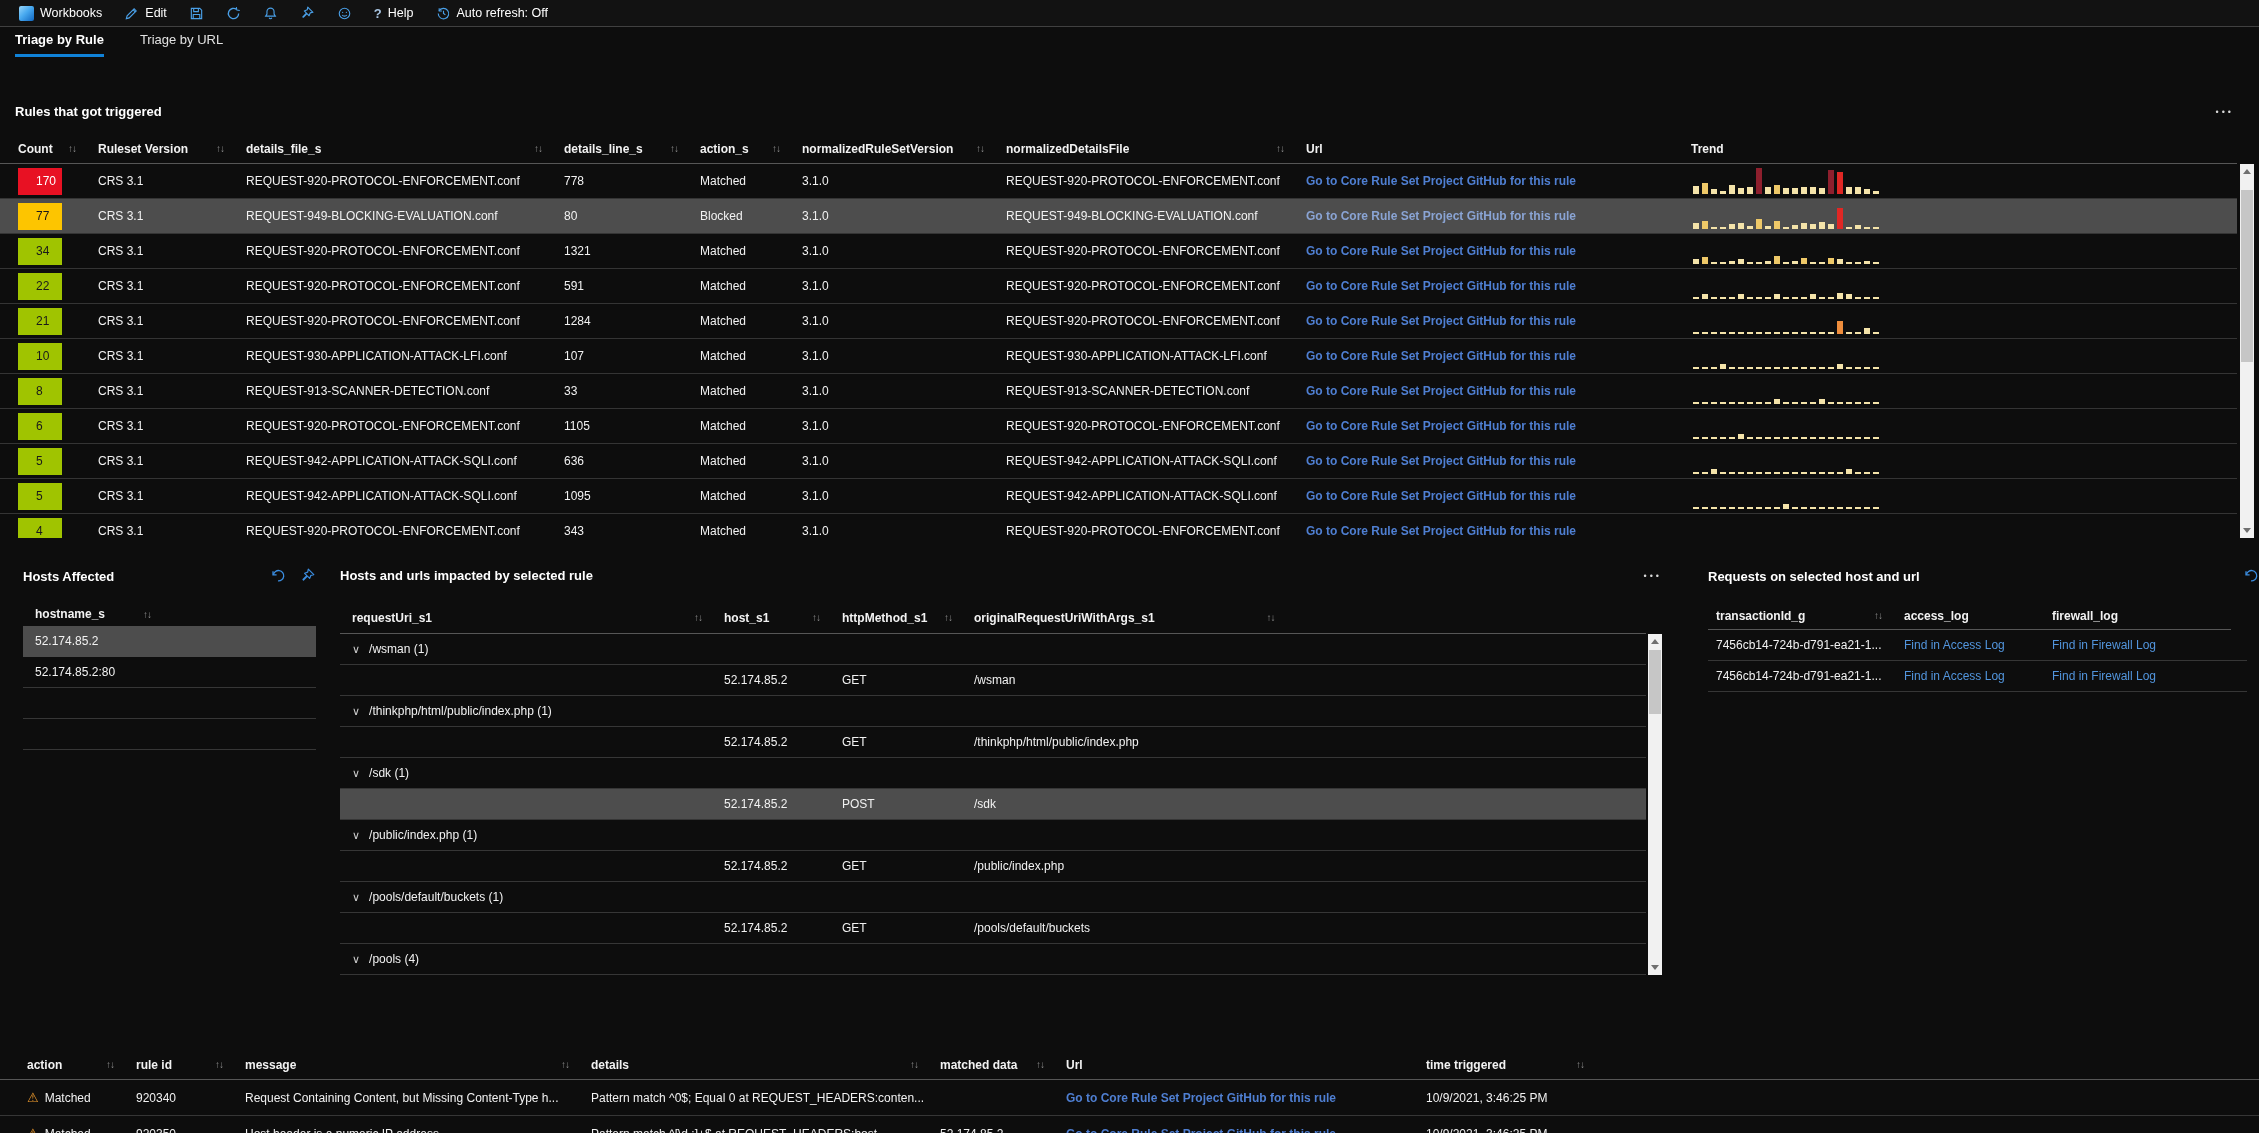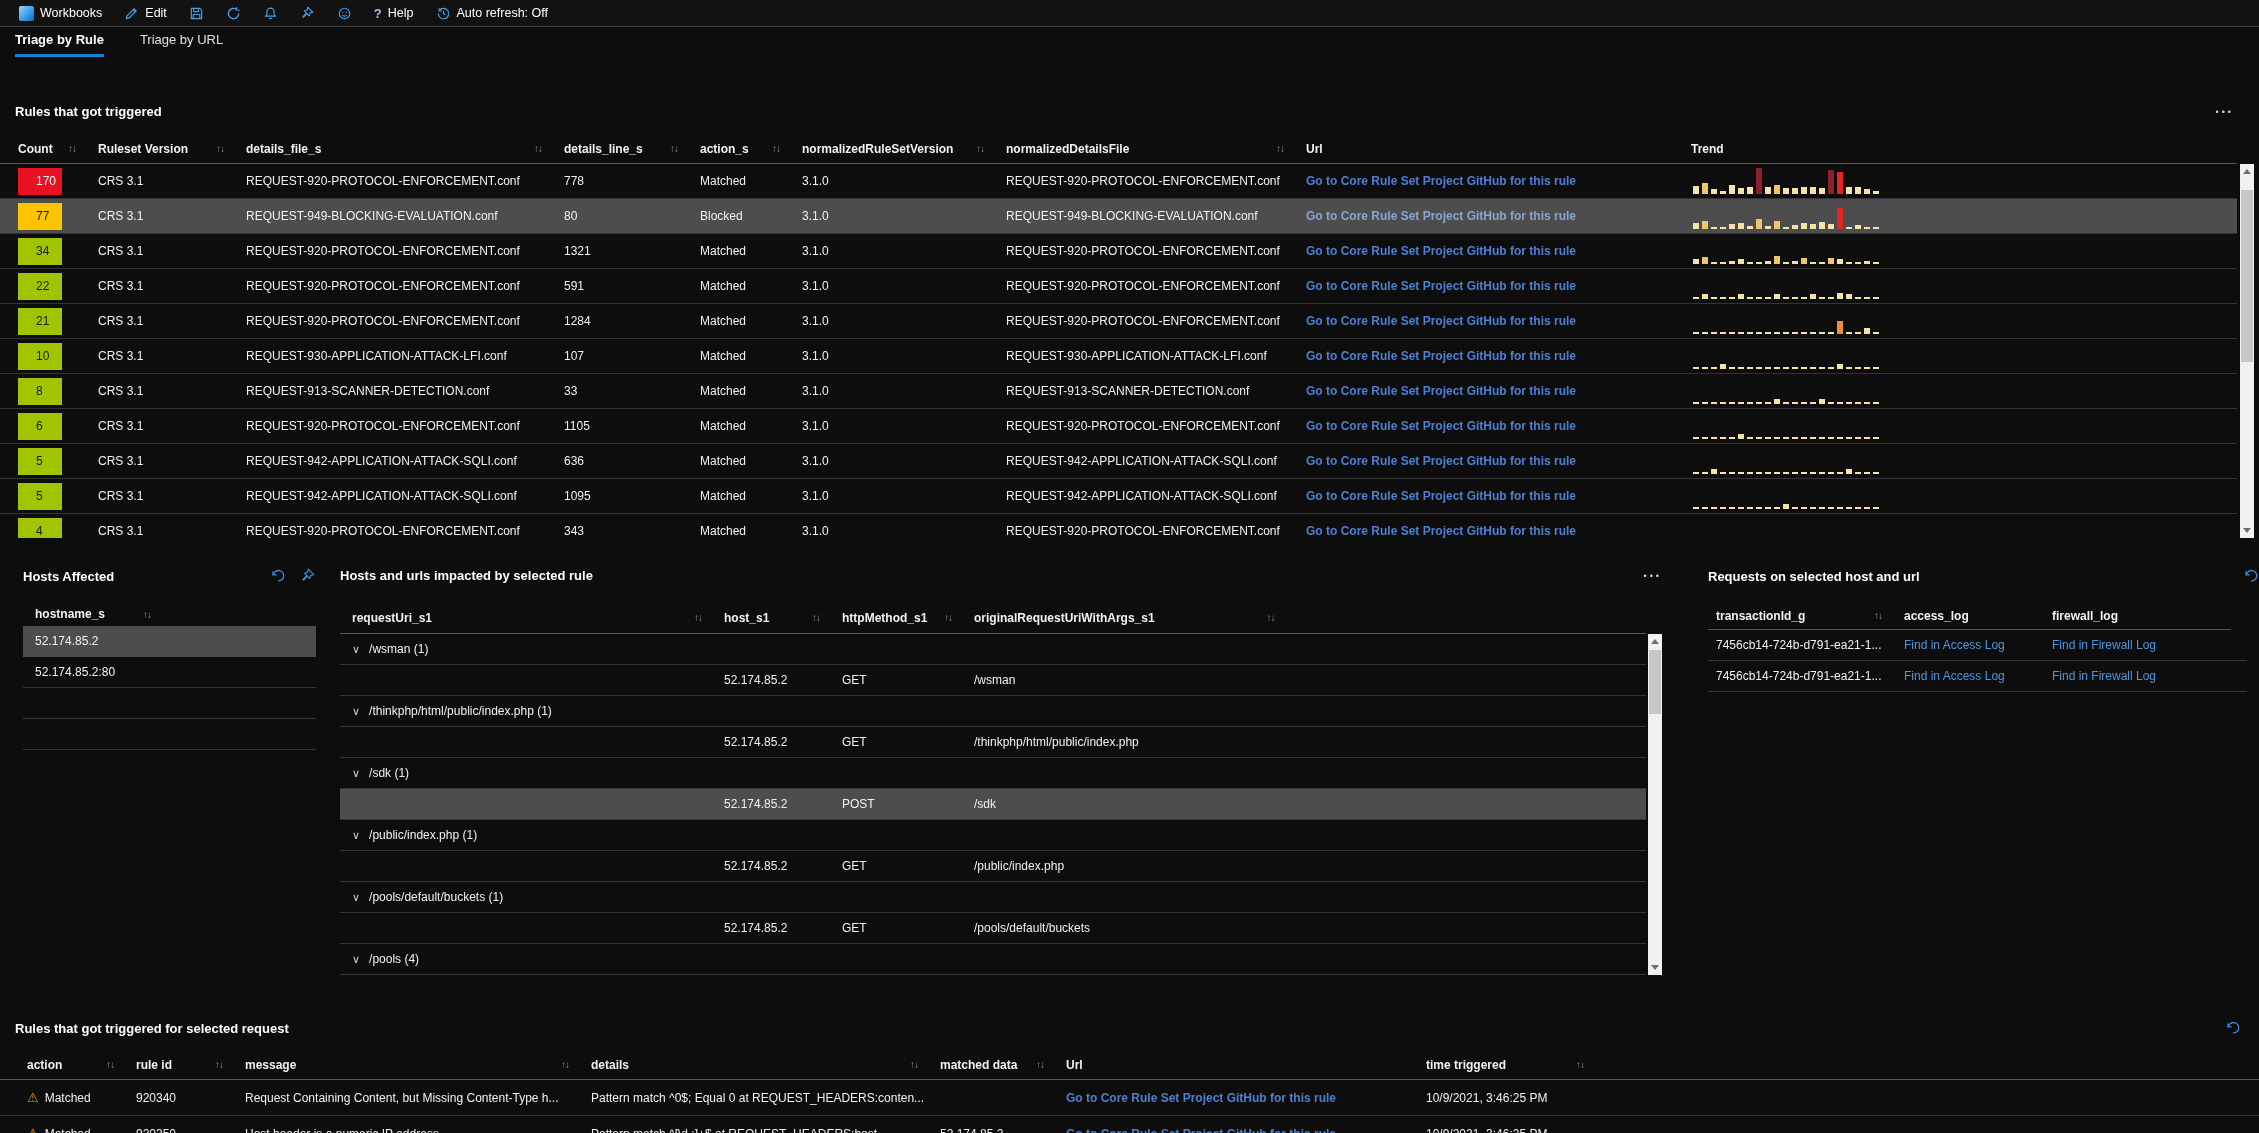--- a/index.html
+++ b/index.html
@@ -722,29 +722,20 @@
       </div>
       <div class="qrow req-grid sel">
         <div class="cell">7456cb14-724b-d791-ea21-1...</div>
         <div class="cell"><a class="qlink">Find in Access Log</a></div>
         <div class="cell"><a class="qlink">Find in Firewall Log</a></div>
       </div>
     </div>
 </div>
 
 <div class="bottom-section">
-  <div class="sec-head">
-    <span class="sec-title">Rules that got triggered for selected request</span>
-    <span>
-        <svg viewBox="0 0 16 16" fill="none" stroke="#3b8de0" stroke-width="1.3">
-          <path d="M3 3.2v3.6h3.6"></path>
-          <path d="M3.4 6.8A5.2 5.2 0 1 1 8 12.9"></path>
-        </svg>
-      </span>
-  </div>
   <div class="bottom-header bottom-grid">
     <div class="hcell">
         <span>action</span>
         <span class="arr">↑↓</span>
       </div>
     <div class="hcell">
         <span>rule id</span>
         <span class="arr">↑↓</span>
       </div>
     <div class="hcell">

